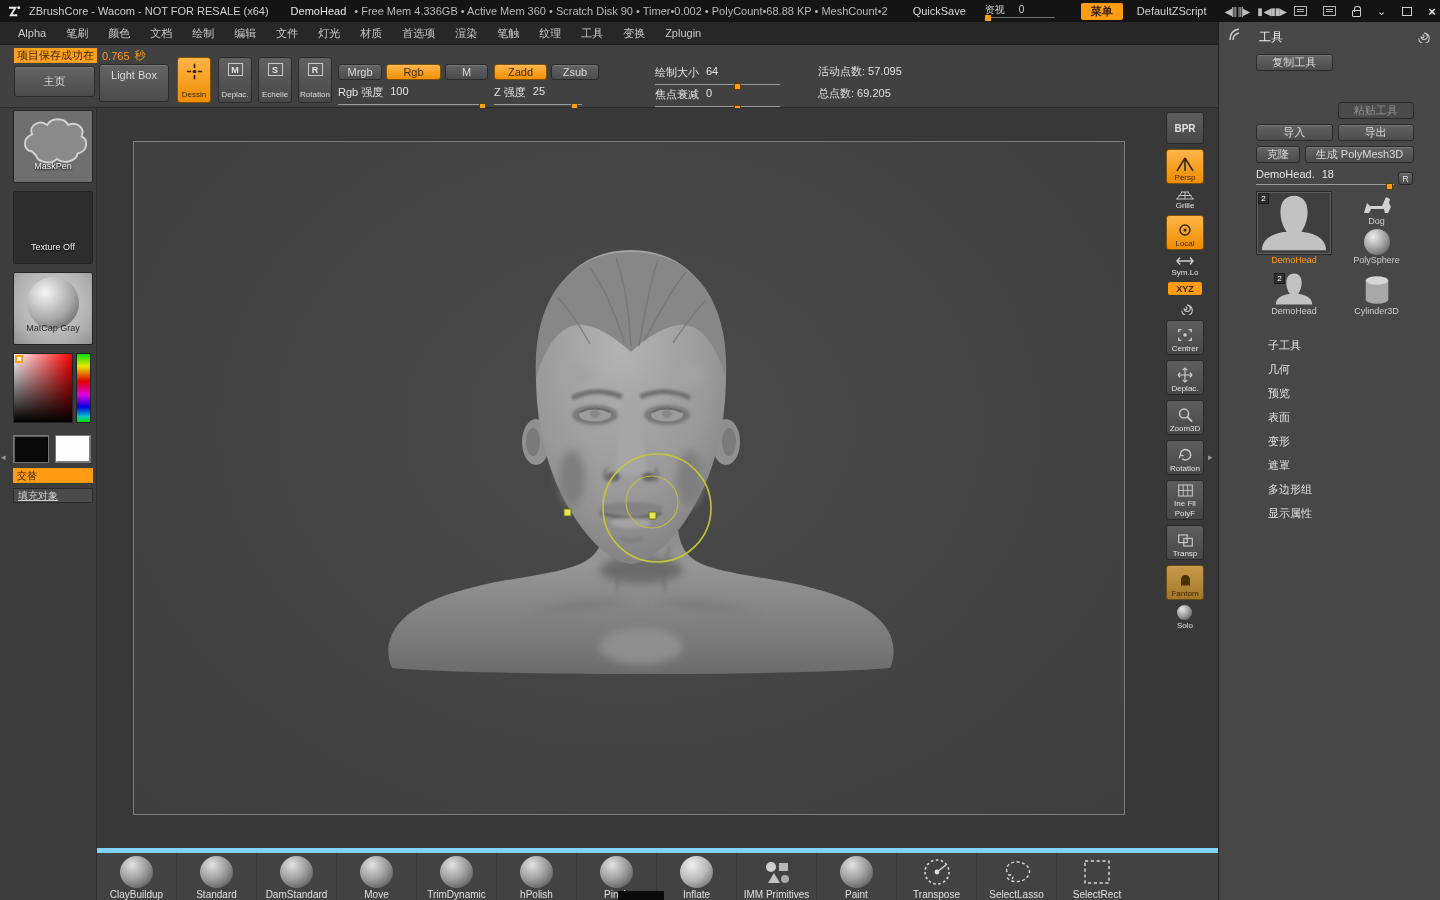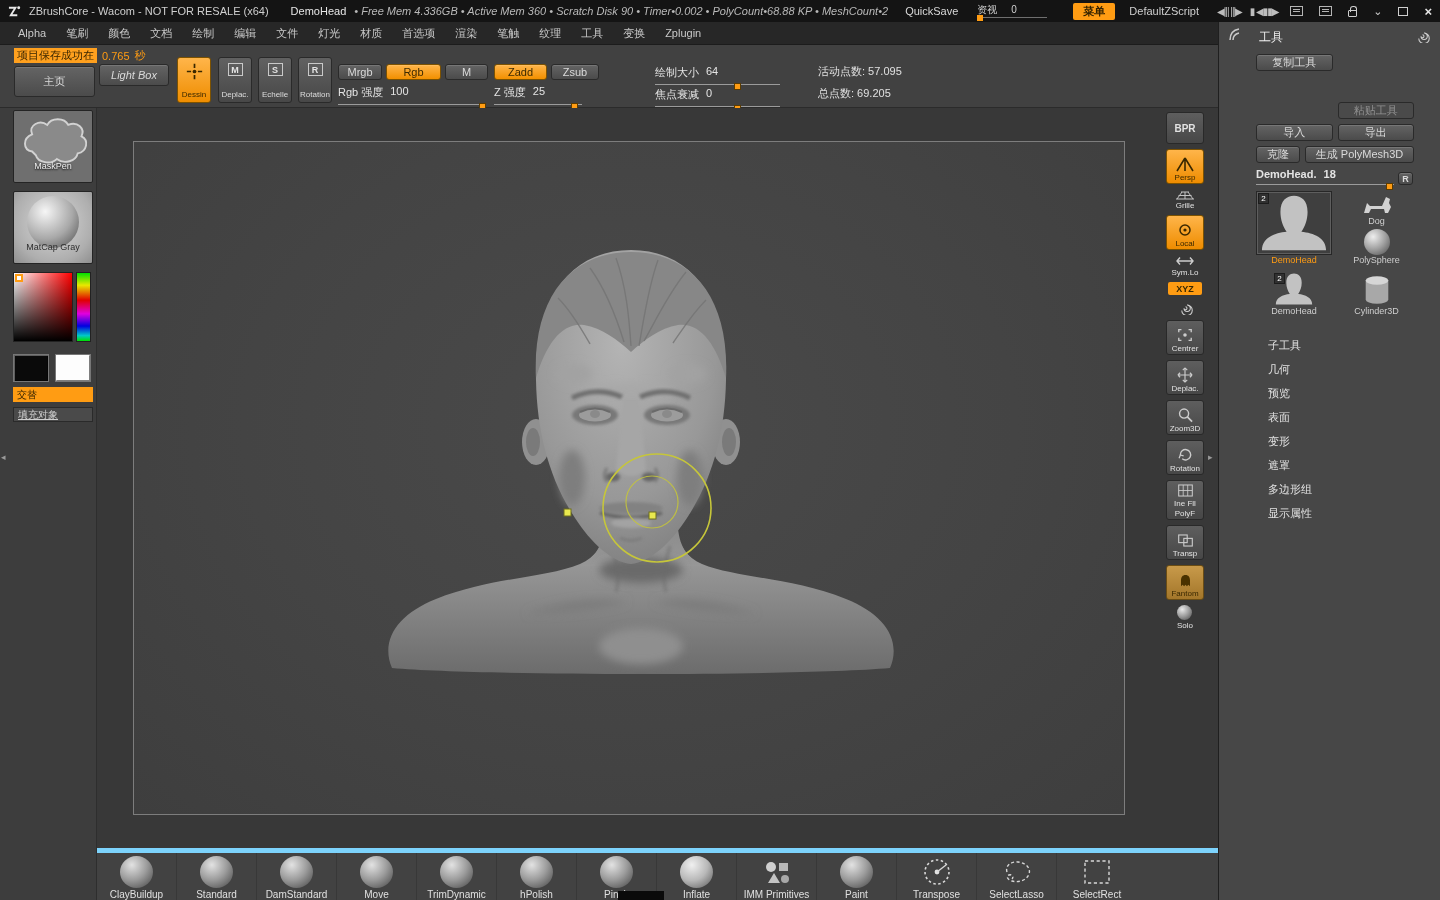--- a/index.html
+++ b/index.html
@@ -1,21 +1,21 @@
 <!DOCTYPE html>
 <html><head>
 <meta charset="utf-8">
 <style>
   *{margin:0;padding:0;box-sizing:border-box;font-family:"Liberation Sans","DejaVu Sans",sans-serif;}
   html,body{width:1440px;height:900px;overflow:hidden;background:#3f3f3f;}
   .app{position:absolute;inset:0;width:1440px;height:900px;color:#d4d4d4;}
 
   
   .titlebar{position:absolute;left:0;top:0;width:1440px;height:22px;background:#141414;display:flex;align-items:center;gap:8px;padding:0 8px;font-size:11px;color:#cfcfcf;white-space:nowrap;}
-  .tb-dim{color:#b9b9b9;font-style:italic;}
+  .tb-dim{color:#b9b9b9;}
   .tb-doc{color:#e6e6e6;margin-left:14px;}
   .tb-btn{color:#d8d8d8;padding:1px 5px;}
   .menu-chip{background:#ff9c13;color:#352300;font-weight:bold;padding:1px 10px;border-radius:2px;}
   .vwrap{display:flex;flex-direction:column;line-height:9px;margin-left:6px;}
   .vrow{display:flex;gap:14px;font-size:10px;}
   .vtrack{width:70px;height:3px;border-bottom:1px solid #6f6f6f;position:relative;margin-top:1px;}
   .vhnd{position:absolute;left:0;top:0;width:6px;height:6px;background:#ff9c13;}
   .tb-ic{color:#bdbdbd;letter-spacing:-1px;font-size:10px;}
   .panel-ic{width:13px;height:10px;border:1px solid #b5b5b5;position:relative;display:inline-block;}
   .panel-ic:after{content:"";position:absolute;left:2px;top:2px;right:2px;height:1px;background:#b5b5b5;box-shadow:0 2px 0 #b5b5b5;}
@@ -87,21 +87,21 @@
 
   
   .toolpanel{position:absolute;left:1218px;top:22px;width:222px;height:878px;background:#474747;border-left:1px solid #1f1f1f;}
   .tp-head{position:relative;height:26px;}
   .tp-claw{position:absolute;left:8px;top:5px;}
   .tp-title{position:absolute;left:40px;top:7px;font-size:12px;color:#eee;}
   .tp-spiral{position:absolute;right:10px;top:6px;}
   .tp-body{padding:6px 26px 0 37px;}
   .trow{display:flex;gap:5px;margin-bottom:5px;}
   .trow .btn{height:17px;flex:1;}
-  .pslider{display:flex;align-items:flex-end;gap:4px;margin:4px 0 6px;font-weight:bold;}
+  .pslider{display:flex;align-items:flex-end;gap:4px;margin:4px 0 6px;}
   .pslider .zsl{position:relative;width:138px;}
   .rbtn{width:15px;height:13px;font-size:9px;}
   .tgrid{width:159px;}
   .tg-row{display:flex;gap:6px;}
   .tg-big{position:relative;width:76px;height:64px;background:#3f3f3f;border:1px solid #272727;box-shadow:inset 0 0 0 1px #5e5e5e;}
   .tg-cell{position:relative;display:flex;flex-direction:column;align-items:center;justify-content:flex-end;}
   .badge{position:absolute;left:1px;top:1px;width:11px;height:11px;background:#303030;border:1px solid #1d1d1d;color:#fff;font-size:8px;display:flex;align-items:center;justify-content:center;}
   .tgl{font-size:9px;color:#cfcfcf;text-align:center;line-height:11px;}
   .tgl.sel{color:#ff9c13;}
   .sphere{width:26px;height:26px;border-radius:50%;background:radial-gradient(circle at 35% 30%,#eee,#a0a0a0 50%,#5a5a5a 90%);}
@@ -130,21 +130,21 @@
   <div class="titlebar">
     <span>
       <svg width="13" height="13" viewBox="0 0 14 14">
           <path d="M1 3 L8 3 L3 11 L10 11" stroke="#e8e8e8" stroke-width="2" fill="none"></path>
           <circle cx="11.5" cy="3" r="1.6" fill="#e8e8e8"></circle>
         </svg>
     </span>
     <span>ZBrushCore - Wacom - NOT FOR RESALE (x64)</span>
     <span class="tb-doc">DemoHead</span>
     <span class="tb-dim">• Free Mem 4.336GB • Active Mem 360 • Scratch Disk 90 • Timer•0.002 • PolyCount•68.88 KP • MeshCount•2</span>
-    <span class="tb-btn" style="margin-left:4px;">QuickSave</span>
+    <span class="tb-btn" style="margin-left:12px;">QuickSave</span>
     <span class="vwrap">
       <span class="vrow">
           <span>资视</span>
           <span>0</span>
         </span>
       <span class="vtrack">
           <i class="vhnd"></i>
         </span>
     </span>
     <span class="menu-chip" style="margin-left:18px;">菜单</span>
@@ -180,21 +180,21 @@
     <span>Zplugin</span>
   </div>
 
   <div class="topbar">
     <div class="statusmsg">
       <span class="chip">项目保存成功在</span>
       <span class="sv">0.765</span>
       <span class="sv">秒</span>
     </div>
     <div class="btn" style="position:absolute;left:14px;top:21px;width:81px;height:31px;">主页</div>
-    <div class="btn" style="position:absolute;left:99px;top:19px;width:70px;height:22px;align-items:flex-start;padding-top:4px;font-style:italic;">Light Box</div>
+    <div class="btn" style="position:absolute;left:99px;top:19px;width:70px;height:38px;align-items:flex-start;padding-top:4px;">Light Box</div>
 
     <div class="mode on" style="left:177px;top:12px;">
       <span>
           <svg width="17" height="17" viewBox="0 0 20 20">
             <circle cx="10" cy="10" r="2.2" fill="#3a2800"></circle>
             <path d="M10 1 V6 M10 14 V19 M1 10 H6 M14 10 H19" stroke="#3a2800" stroke-width="2"></path>
           </svg>
         </span>
       <span>Dessin</span>
     </div>
@@ -257,20 +257,23 @@
     <div class="ptstat" style="left:818px;top:19px;">活动点数: 57.095</div>
     <div class="ptstat" style="left:818px;top:41px;">总点数: 69.205</div>
   </div>
 
   <div class="sidebar">
     <div class="thumb" style="background:#6f6f6f;">
       <svg width="76" height="58" viewBox="0 0 80 60">
           <path d="M18 40 C8 38 8 26 18 22 C14 12 26 6 34 12 C38 4 52 4 56 12 C66 8 74 16 70 24 C78 28 76 40 66 42 C64 50 52 54 44 48 C38 54 24 52 22 44 Z" fill="#8a8a8a" stroke="#d2d2d2" stroke-width="2"></path>
         </svg>
       <span class="tl">MaskPen</span>
+    </div>
+    <div class="thumb" style="background:#2d2d2d;">
+      <span class="tl">Texture Off</span>
     </div>
     <div class="thumb" style="background:radial-gradient(circle at 50% 42%,#d9d9d9,#aeaeae 70%,#8f8f8f);">
       <span style="display:block;width:52px;height:52px;margin:4px auto;border-radius:50%;background:radial-gradient(circle at 35% 30%,#f6f6f6,#a8a8a8 55%,#555 95%);"></span>
       <span class="tl" style="color:#2e2e2e;text-shadow:none;">MatCap Gray</span>
     </div>
     <div class="picker">
       <div class="sat">
           <span class="satmark"></span>
         </div>
       <div class="hue"></div>

